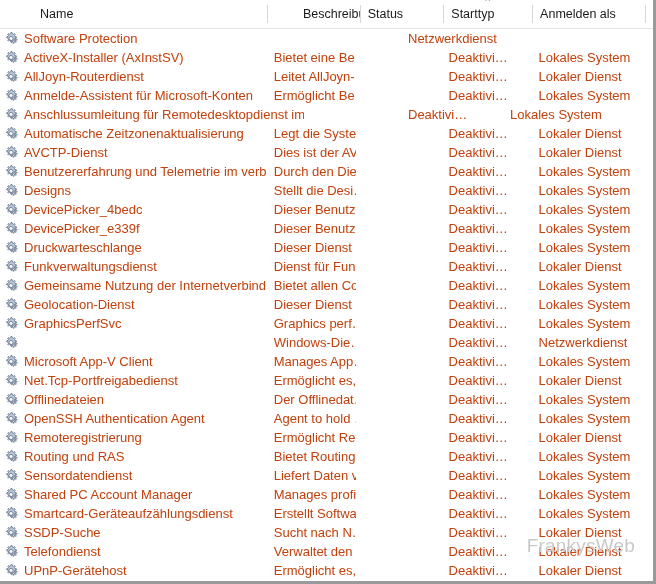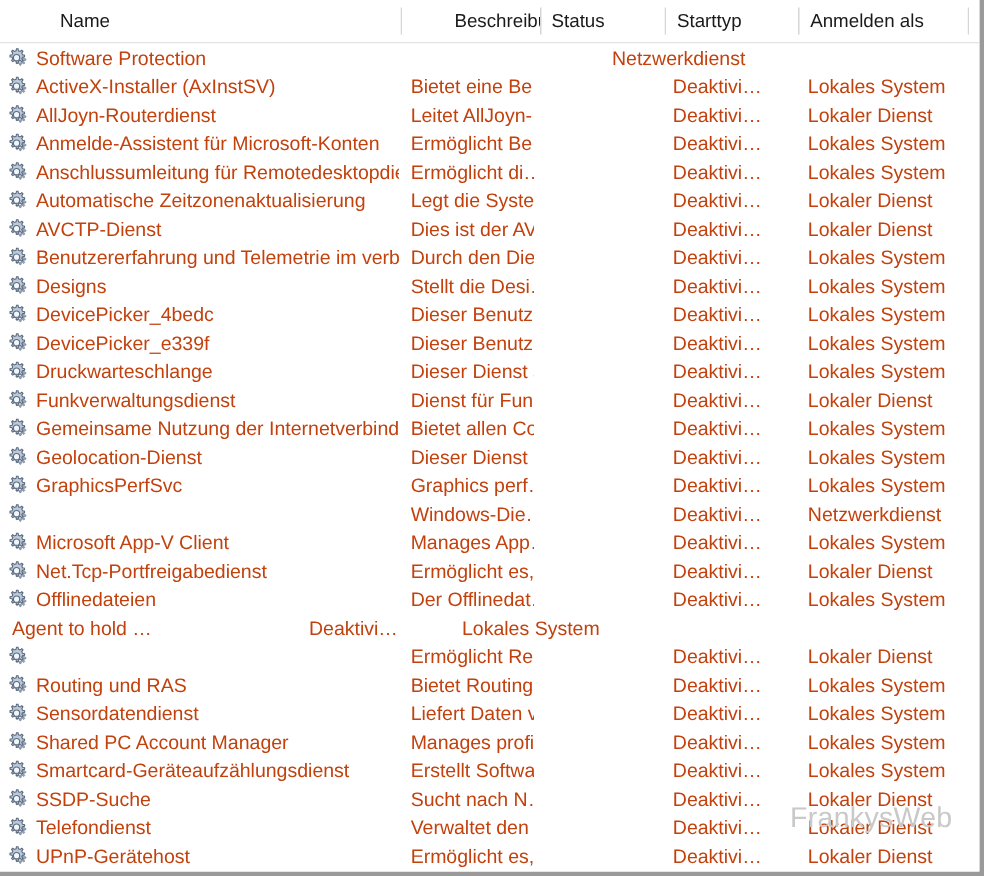--- a/index.html
+++ b/index.html
@@ -236,21 +236,20 @@
           <path d="M8 0.6 l1.3 0 0.35 1.7 1.35 0.56 1.45-0.95 0.92 0.92 -0.95 1.45 0.56 1.35 1.7 0.35 0 1.3 -1.7 0.35 -0.56 1.35 0.95 1.45 -0.92 0.92 -1.45-0.95 -1.35 0.56 -0.35 1.7 -1.3 0 -0.35-1.7 -1.35-0.56 -1.45 0.95 -0.92-0.92 0.95-1.45 -0.56-1.35 -1.7-0.35 0-1.3 1.7-0.35 0.56-1.35 -0.95-1.45 0.92-0.92 1.45 0.95 1.35-0.56z"></path>
           <circle cx="8.05" cy="8.05" r="2.45" fill="#e9eef5" stroke="#7d8b9d" stroke-width="0.9"></circle>
         </g>
         <g transform="translate(0.6,1.0) scale(0.80)" fill="#bcc9da" stroke="#5d6d80" stroke-width="0.95">
           <path d="M8 0.6 l1.3 0 0.35 1.7 1.35 0.56 1.45-0.95 0.92 0.92 -0.95 1.45 0.56 1.35 1.7 0.35 0 1.3 -1.7 0.35 -0.56 1.35 0.95 1.45 -0.92 0.92 -1.45-0.95 -1.35 0.56 -0.35 1.7 -1.3 0 -0.35-1.7 -1.35-0.56 -1.45 0.95 -0.92-0.92 0.95-1.45 -0.56-1.35 -1.7-0.35 0-1.3 1.7-0.35 0.56-1.35 -0.95-1.45 0.92-0.92 1.45 0.95 1.35-0.56z"></path>
           <circle cx="8.05" cy="8.05" r="2.6" fill="#f2f6fb" stroke="#5d6d80" stroke-width="0.95"></circle>
         </g>
       </svg>
       <span class="name-text">Anschlussumleitung für Remotedesktopdienst im B…</span>
     </div>
-    <div class="cell c-desc">Ermöglicht di…</div>
     <div class="cell c-status"></div>
     <div class="cell c-start">Deaktivi…</div>
     <div class="cell c-logon">Lokales System</div>
     <div class="cell c-tail"></div>
   </div>
 
   <div class="srv-row">
     <div class="cell c-name">
       <svg class="svc-icon" viewBox="0 0 16 16" xmlns="http://www.w3.org/2000/svg">
         <g transform="translate(4.2,4.6) scale(0.62)" fill="#9aa6b6" stroke="#7d8b9d" stroke-width="0.9">
@@ -558,39 +557,53 @@
       <span class="name-text">Offlinedateien</span>
     </div>
     <div class="cell c-desc">Der Offlinedat…</div>
     <div class="cell c-status"></div>
     <div class="cell c-start">Deaktivi…</div>
     <div class="cell c-logon">Lokales System</div>
     <div class="cell c-tail"></div>
   </div>
 
   <div class="srv-row">
+    <div class="cell c-name">
+      <svg class="svc-icon" viewBox="0 0 16 16" xmlns="http://www.w3.org/2000/svg">
+        <g transform="translate(4.2,4.6) scale(0.62)" fill="#9aa6b6" stroke="#7d8b9d" stroke-width="0.9">
+          <path d="M8 0.6 l1.3 0 0.35 1.7 1.35 0.56 1.45-0.95 0.92 0.92 -0.95 1.45 0.56 1.35 1.7 0.35 0 1.3 -1.7 0.35 -0.56 1.35 0.95 1.45 -0.92 0.92 -1.45-0.95 -1.35 0.56 -0.35 1.7 -1.3 0 -0.35-1.7 -1.35-0.56 -1.45 0.95 -0.92-0.92 0.95-1.45 -0.56-1.35 -1.7-0.35 0-1.3 1.7-0.35 0.56-1.35 -0.95-1.45 0.92-0.92 1.45 0.95 1.35-0.56z"></path>
+          <circle cx="8.05" cy="8.05" r="2.45" fill="#e9eef5" stroke="#7d8b9d" stroke-width="0.9"></circle>
+        </g>
+        <g transform="translate(0.6,1.0) scale(0.80)" fill="#bcc9da" stroke="#5d6d80" stroke-width="0.95">
+          <path d="M8 0.6 l1.3 0 0.35 1.7 1.35 0.56 1.45-0.95 0.92 0.92 -0.95 1.45 0.56 1.35 1.7 0.35 0 1.3 -1.7 0.35 -0.56 1.35 0.95 1.45 -0.92 0.92 -1.45-0.95 -1.35 0.56 -0.35 1.7 -1.3 0 -0.35-1.7 -1.35-0.56 -1.45 0.95 -0.92-0.92 0.95-1.45 -0.56-1.35 -1.7-0.35 0-1.3 1.7-0.35 0.56-1.35 -0.95-1.45 0.92-0.92 1.45 0.95 1.35-0.56z"></path>
+          <circle cx="8.05" cy="8.05" r="2.6" fill="#f2f6fb" stroke="#5d6d80" stroke-width="0.95"></circle>
+        </g>
+      </svg>
+      <span class="name-text">OpenSSH Authentication Agent</span>
+    </div>
     <div class="cell c-desc">Agent to hold …</div>
     <div class="cell c-status"></div>
     <div class="cell c-start">Deaktivi…</div>
     <div class="cell c-logon">Lokales System</div>
     <div class="cell c-tail"></div>
   </div>
 
   <div class="srv-row">
     <div class="cell c-name">
       <svg class="svc-icon" viewBox="0 0 16 16" xmlns="http://www.w3.org/2000/svg">
         <g transform="translate(4.2,4.6) scale(0.62)" fill="#9aa6b6" stroke="#7d8b9d" stroke-width="0.9">
           <path d="M8 0.6 l1.3 0 0.35 1.7 1.35 0.56 1.45-0.95 0.92 0.92 -0.95 1.45 0.56 1.35 1.7 0.35 0 1.3 -1.7 0.35 -0.56 1.35 0.95 1.45 -0.92 0.92 -1.45-0.95 -1.35 0.56 -0.35 1.7 -1.3 0 -0.35-1.7 -1.35-0.56 -1.45 0.95 -0.92-0.92 0.95-1.45 -0.56-1.35 -1.7-0.35 0-1.3 1.7-0.35 0.56-1.35 -0.95-1.45 0.92-0.92 1.45 0.95 1.35-0.56z"></path>
           <circle cx="8.05" cy="8.05" r="2.45" fill="#e9eef5" stroke="#7d8b9d" stroke-width="0.9"></circle>
         </g>
         <g transform="translate(0.6,1.0) scale(0.80)" fill="#bcc9da" stroke="#5d6d80" stroke-width="0.95">
           <path d="M8 0.6 l1.3 0 0.35 1.7 1.35 0.56 1.45-0.95 0.92 0.92 -0.95 1.45 0.56 1.35 1.7 0.35 0 1.3 -1.7 0.35 -0.56 1.35 0.95 1.45 -0.92 0.92 -1.45-0.95 -1.35 0.56 -0.35 1.7 -1.3 0 -0.35-1.7 -1.35-0.56 -1.45 0.95 -0.92-0.92 0.95-1.45 -0.56-1.35 -1.7-0.35 0-1.3 1.7-0.35 0.56-1.35 -0.95-1.45 0.92-0.92 1.45 0.95 1.35-0.56z"></path>
           <circle cx="8.05" cy="8.05" r="2.6" fill="#f2f6fb" stroke="#5d6d80" stroke-width="0.95"></circle>
         </g>
       </svg>
+      <span class="name-text">Remoteregistrierung</span>
     </div>
     <div class="cell c-desc">Ermöglicht Re…</div>
     <div class="cell c-status"></div>
     <div class="cell c-start">Deaktivi…</div>
     <div class="cell c-logon">Lokaler Dienst</div>
     <div class="cell c-tail"></div>
   </div>
 
   <div class="srv-row">
     <div class="cell c-name">

